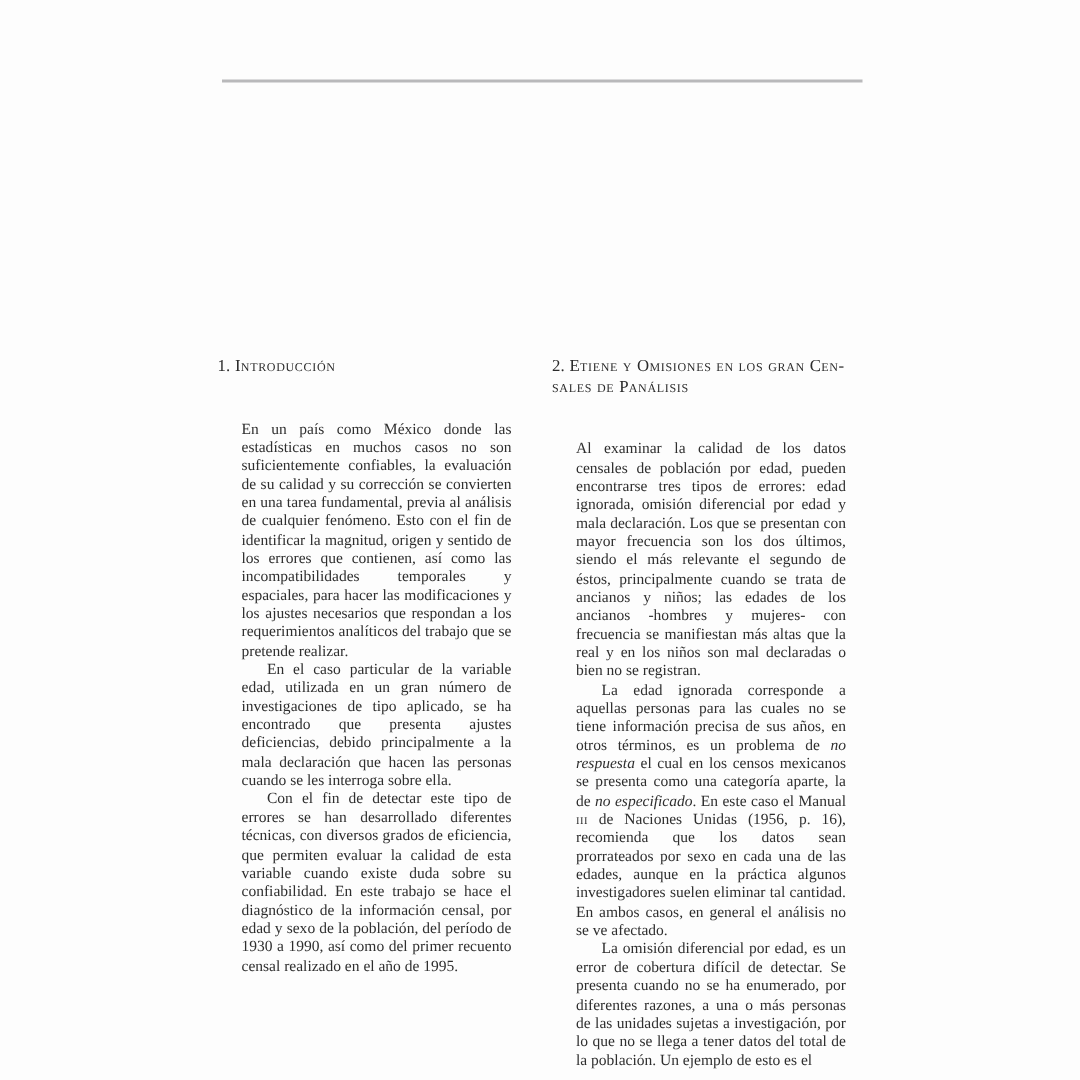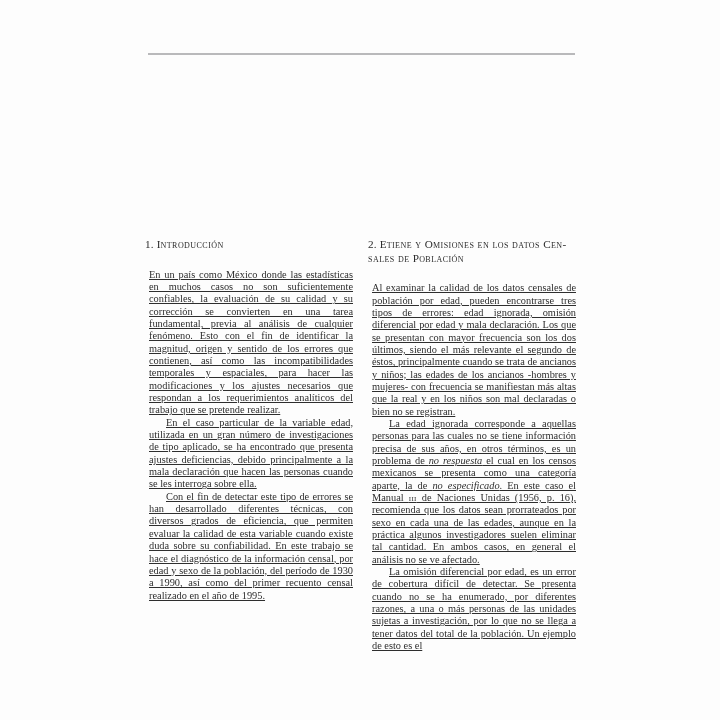--- a/index.html
+++ b/index.html
@@ -55,28 +55,27 @@
     letter-spacing: 0.15px;
     color: #2b2b2b;
   }
   h2.section-head .sc {
     font-variant: small-caps;
     letter-spacing: 0.45px;
     margin-top: 43px;
   }
 
   .body-text {
-    margin: 4px;
+    margin: 16px;
     font-size: 10.35px;
     line-height: 12.35px;
     text-align: justify;
     text-justify: inter-word;
     color: #2e2e2e;
     hyphens: manual;
-    text-decoration: underline;
   }
   .body-text .p {
     display: block;
     text-indent: 17px;
   }
   .body-text .p.first {
     text-indent: 0;
   }
   .gap-after-head { height: 13px; }
 
@@ -105,21 +104,21 @@
         <span class="p first">En un país como México donde las estadísticas en muchos casos no son suficientemente confiables, la evaluación de su calidad y su corrección se convierten en una tarea fundamental, previa al análisis de cualquier fenómeno. Esto con el fin de identificar la magnitud, origen y sentido de los errores que contienen, así como las incompatibilidades temporales y espaciales, para hacer las modificaciones y los ajustes necesarios que respondan a los requerimientos analíticos del trabajo que se pretende realizar.</span>
         <span class="p">En el caso particular de la variable edad, utilizada en un gran número de investigaciones de tipo aplicado, se ha encontrado que presenta ajustes deficiencias, debido principalmente a la mala declaración que hacen las personas cuando se les interroga sobre ella.</span>
         <span class="p">Con el fin de detectar este tipo de errores se han desarrollado diferentes técnicas, con diversos grados de eficiencia, que permiten evaluar la calidad de esta variable cuando existe duda sobre su confiabilidad. En este trabajo se hace el diagnóstico de la información censal, por edad y sexo de la población, del período de 1930 a 1990, así como del primer recuento censal realizado en el año de 1995.</span>
       </div>
     </div>
 
     <div class="col col-right">
 
       <h2 class="section-head">
         <span>2.</span>
-        <span>E</span><span class="sc">tiene y </span><span>O</span><span class="sc">misiones en los datos </span><span>C</span><span class="sc">en-sales de </span><span>P</span><span class="sc">oblación</span>
+        <span>E</span><span class="sc">tiene y </span><span>O</span><span class="sc">misiones en los gran </span><span>C</span><span class="sc">en-sales de </span><span>P</span><span class="sc">análisis</span>
       </h2>
 
       <div class="gap-after-head"></div>
 
       <div class="body-text" id="right-body">
           <span class="p first"><span>Al examinar la calidad de los datos censales de población por edad, pueden encontrarse tres tipos de errores: edad ignorada, omisión diferencial por edad y mala declaración. Los que se presentan con mayor frecuencia son los dos últimos, siendo el más relevante el segundo de éstos, principalmente cuando se trata de ancianos y niños; las edades de los ancianos -hombres y mujeres- con frecuencia se manifiestan más altas que la real y en los niños son mal declaradas o bien no se registran.</span></span>
           <span class="p"><span>La edad ignorada corresponde a aquellas personas para las cuales no se tiene información precisa de sus años, en otros términos, es un problema de </span><em class="it">no respuesta</em><span> el cual en los censos mexicanos se presenta como una categoría aparte, la de </span><em class="it">no especificado</em><span>. En este caso el Manual </span><span class="smallcaps">iii</span><span> de Naciones Unidas (1956, p. 16), recomienda que los datos sean prorrateados por sexo en cada una de las edades, aunque en la práctica algunos investigadores suelen eliminar tal cantidad. En ambos casos, en general el análisis no se ve afectado.</span></span>
           <span class="p"><span>La omisión diferencial por edad, es un error de cobertura difícil de detectar. Se presenta cuando no se ha enumerado, por diferentes razones, a una o más personas de las unidades sujetas a investigación, por lo que no se llega a tener datos del total de la población. Un ejemplo de esto es el</span></span>
         </div>
     </div>

